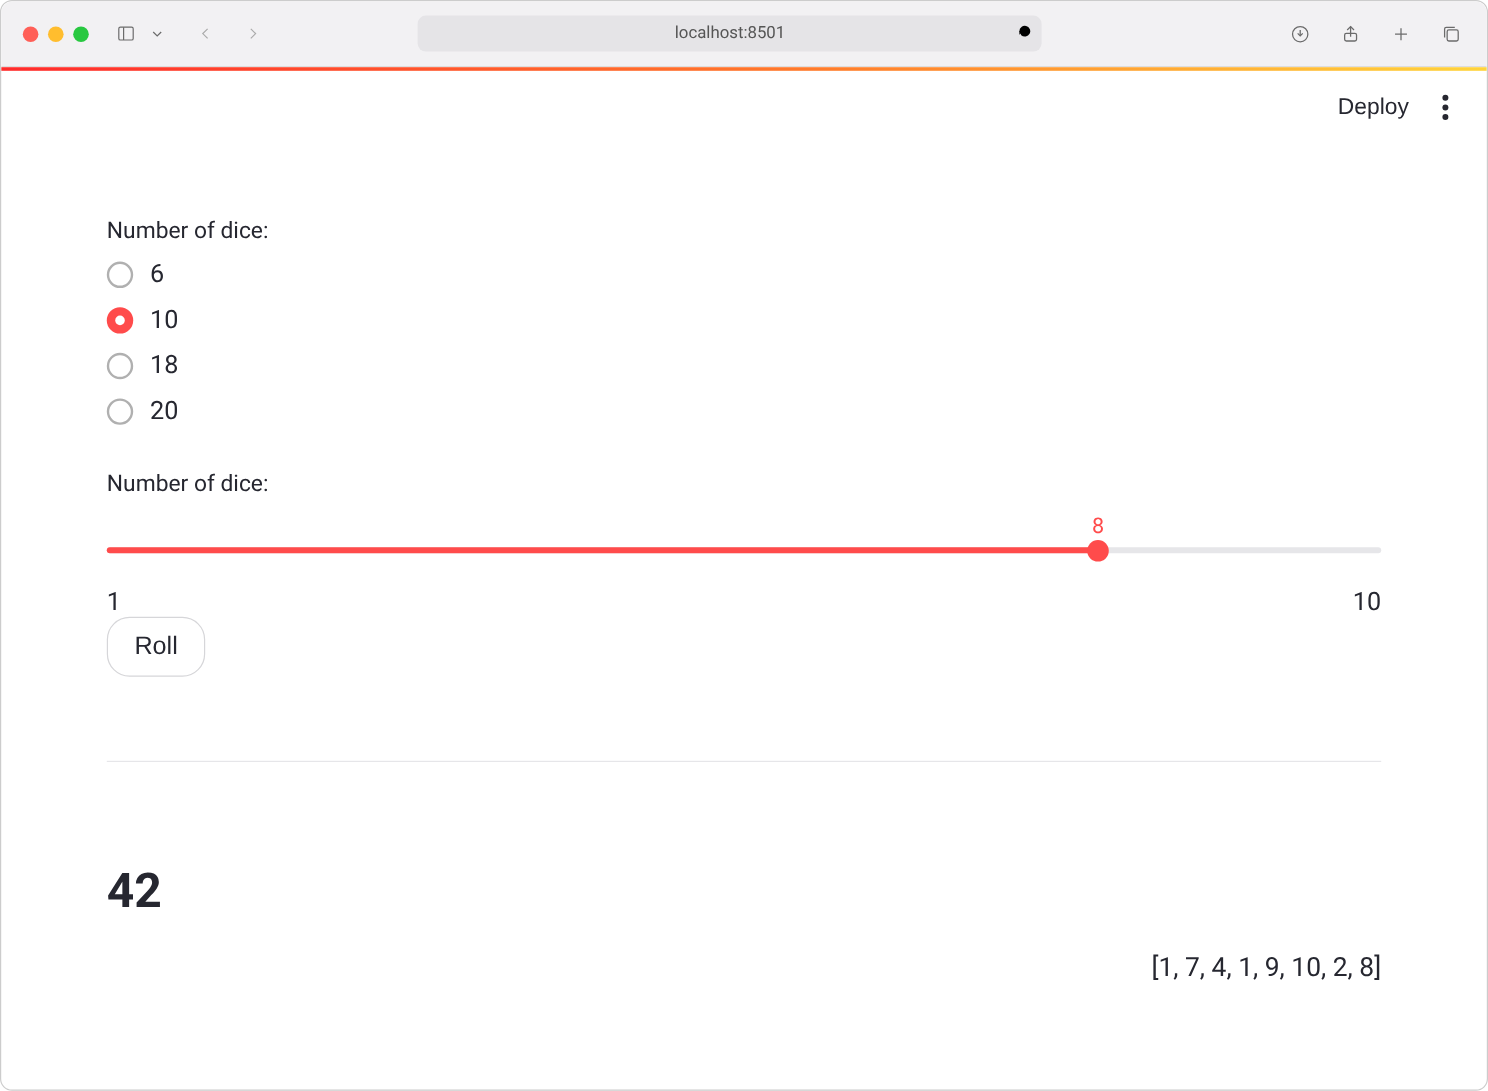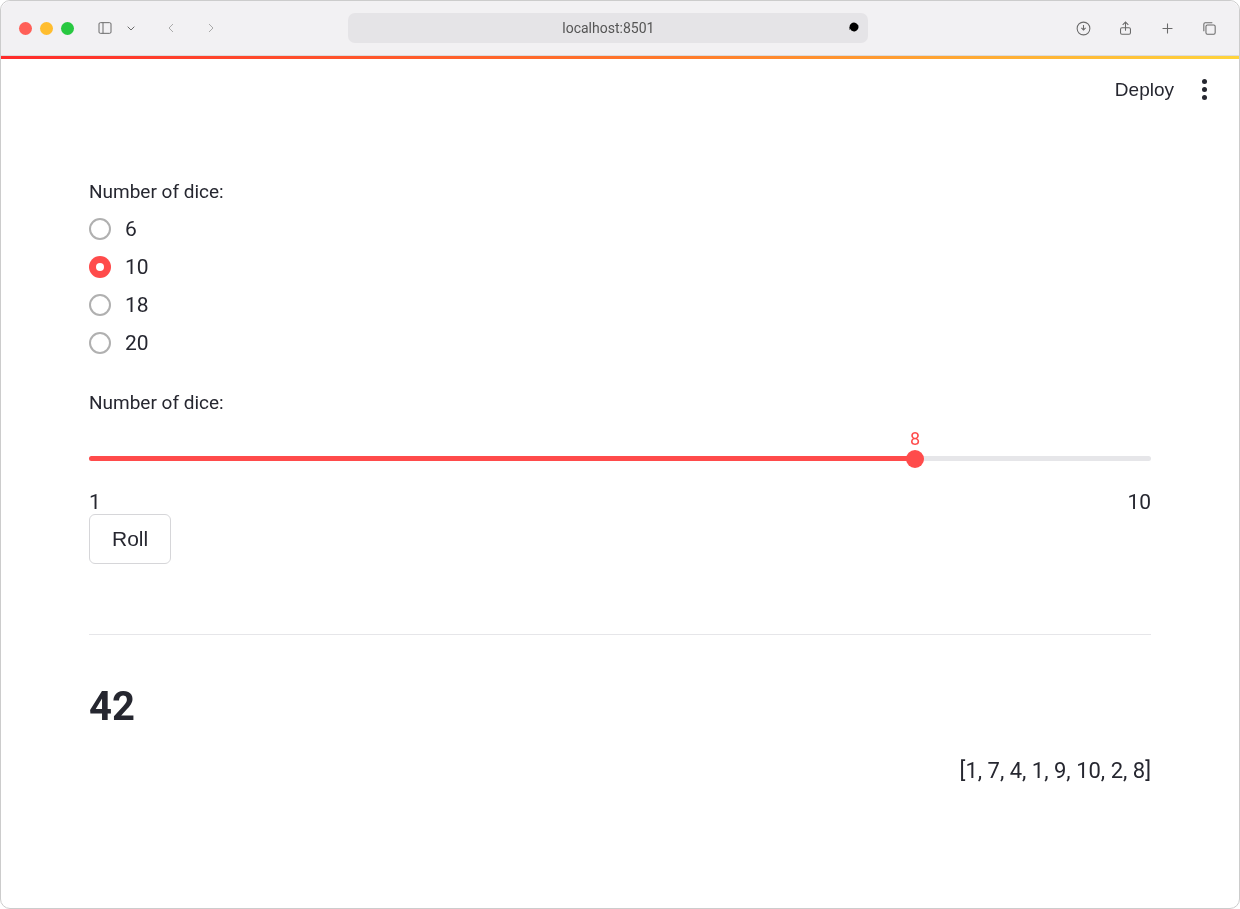--- a/index.html
+++ b/index.html
@@ -100,27 +100,27 @@
     .slider-fill {
       position:absolute; top:0; left:0; height:100%; background:#ff4b4b; border-radius:3px;
     }
     .slider-thumb {
       position:absolute; top:50%; width:18px; height:18px; background:#ff4b4b; border-radius:50%;
       transform: translate(-50%, -50%);
     }
     .slider-minmax { display:flex; justify-content: space-between; font-size:21px; margin-top: 12px; color:#262730;}
     
     .roll-btn {
-      border: 1px solid #d6d6d9; background:#fff; border-radius:6px;
+      border: 1px solid #d6d6d9; background:#fff; border-radius:19px;
       padding: 12px 22px; font-size:21px; color:#262730; cursor:pointer;
     }
     
     .divider { margin-top: 70px; border: none; border-top: 1px solid #e6e6e9; }
     
-    .result-sum { font-size: 40px; font-weight:700; margin-top: 48px; }
+    .result-sum { font-size: 40px; font-weight:700; margin-top: 84px; }
     .result-list { font-size: 22px; margin-top: 28px; text-align: right; }
   </style>
 </head>
 <body>
 
 <div class="browser-chrome">
   <div class="traffic-lights">
     <span class="tl-red"></span>
     <span class="tl-yellow"></span>
     <span class="tl-green"></span>

